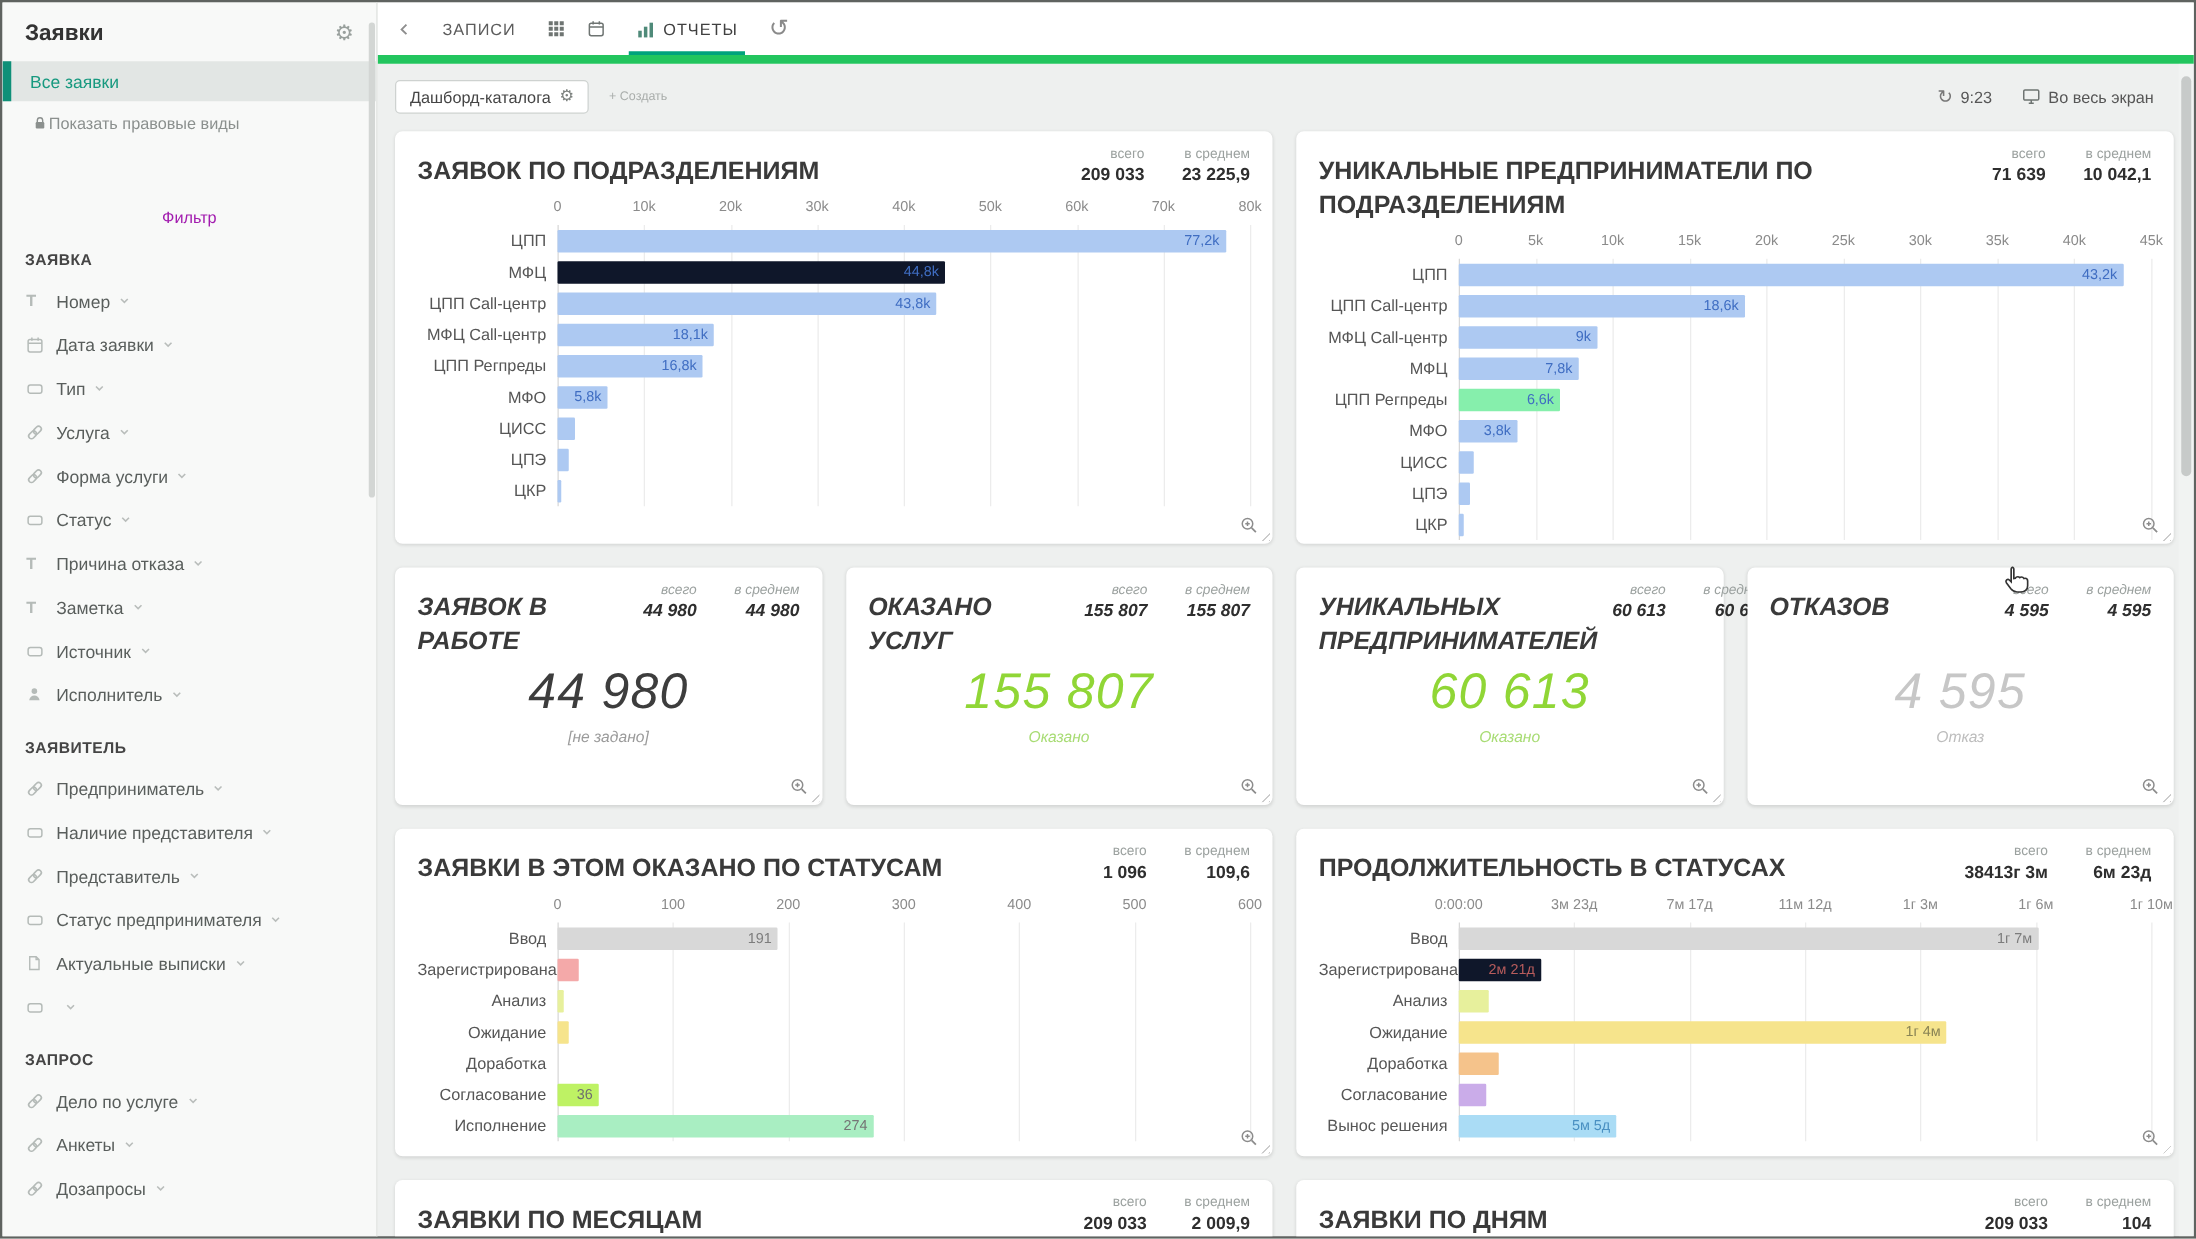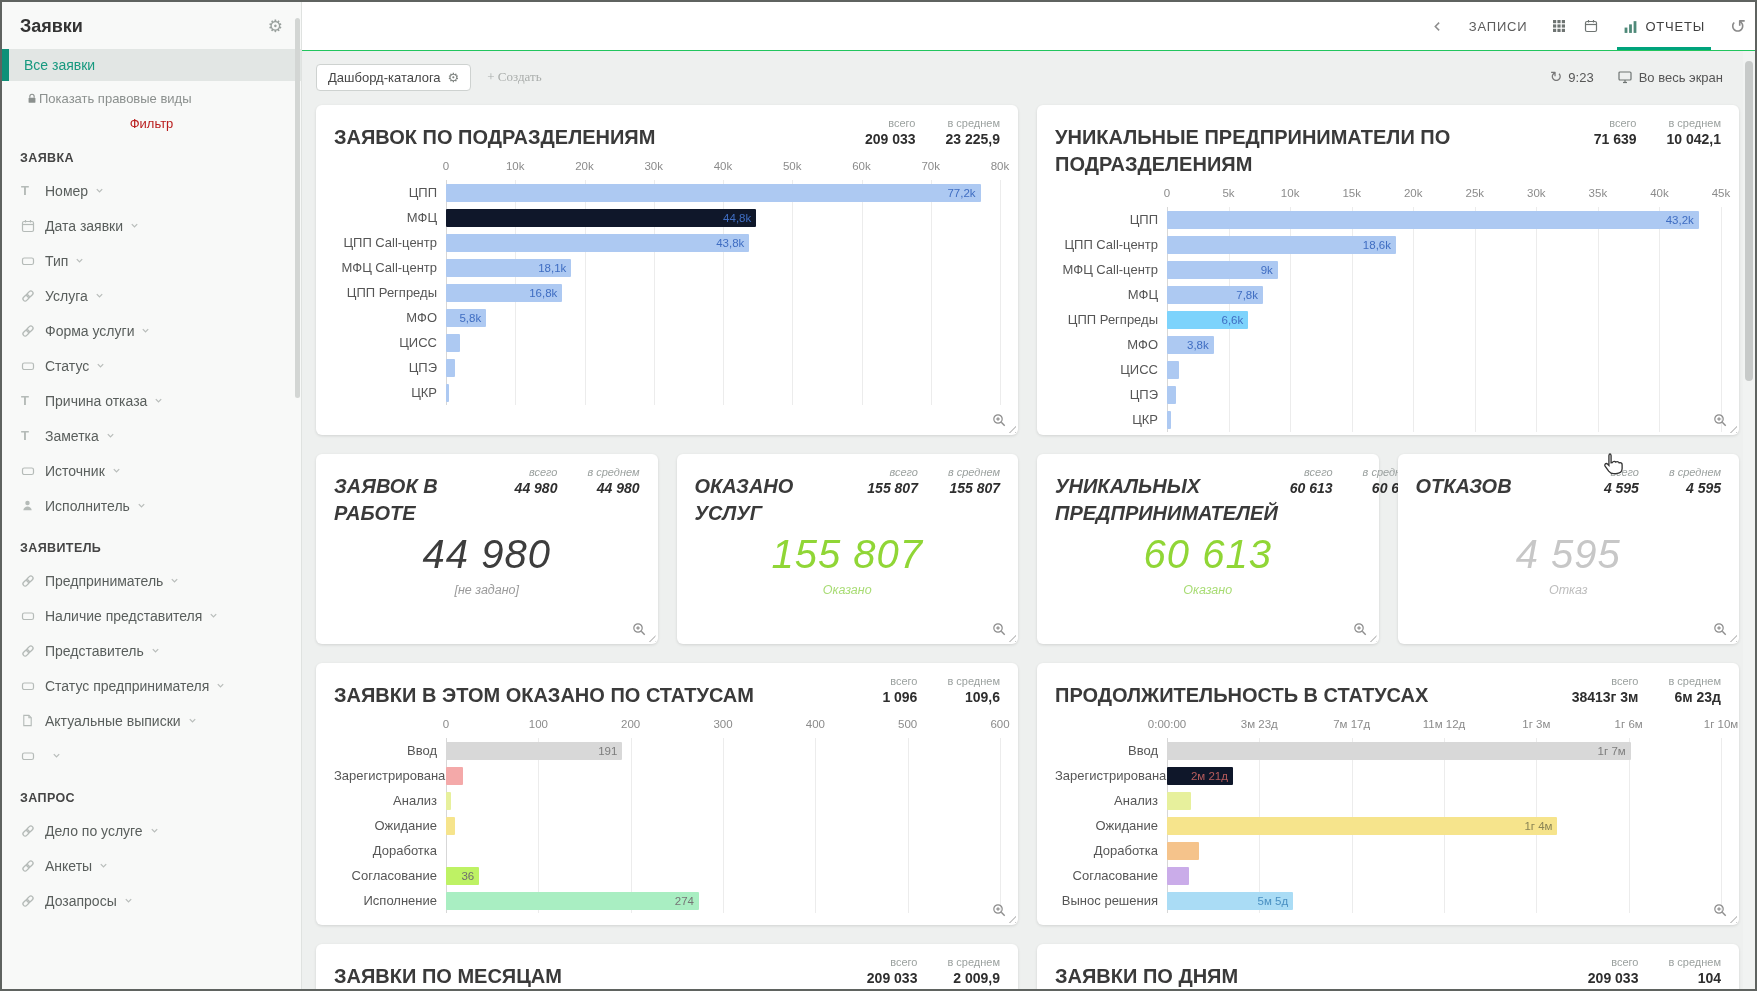--- a/index.html
+++ b/index.html
@@ -8,44 +8,44 @@
 .app { width:1757px; height:991px; display:flex; border:2px solid #5f6360; background:#eef0ef; position:relative; }
 
 
 .sidebar { width:300px; flex-shrink:0; background:#f8f9f8; border-right:1px solid #dfe2e0; position:relative; overflow:hidden; }
 .sb-head { display:flex; align-items:center; justify-content:space-between; padding:14px 18px 12px 18px; }
 .sb-title { font-size:18px; font-weight:700; color:#333; }
 .glyph-icon { font-family:"DejaVu Sans",sans-serif; line-height:1; }
 .sb-gear { font-size:17px; color:#99a09d; cursor:pointer; }
 .sb-selected { height:32px; background:#e2e6e4; border-left:7px solid #0f9078; display:flex; align-items:center; padding-left:15px; font-size:14px; color:#17997f; cursor:pointer; }
 .sb-legal { display:flex; align-items:center; gap:1px; padding:10px 18px 10px 24px; font-size:13px; color:#8b908e; cursor:pointer; }
-.sb-filter { text-align:center; font-size:13px; color:#b91c1c; margin-bottom:2px; }
+.sb-filter { text-align:center; font-size:13px; color:#a21caf; margin-top:50px; margin-bottom:2px; }
 .sb-sec-title { font-size:12.5px; font-weight:700; color:#454545; letter-spacing:.4px; padding:18px 18px 8px 18px; }
 .sb-item { display:flex; align-items:center; height:35px; padding:0 14px 0 19px; font-size:14px; color:#595e5c; cursor:pointer; }
 .sb-item .ic { width:24px; color:#b5bbb8; display:flex; align-items:center; }
 .sb-item .lbl { margin-right:7px; white-space:nowrap; }
 .sb-item .chev { color:#b9bdbb; display:flex; }
 .ticon { font-size:13px; font-weight:700; color:#b5bbb8; }
 .sb-thumb { position:absolute; top:16px; right:1px; width:5px; height:380px; background:#d3d6d4; border-radius:3px; }
 
 
 .main { flex:1; display:flex; flex-direction:column; min-width:0; }
-.topbar { height:49px; flex-shrink:0; background:#fff; border-bottom:1px solid #22c55e; display:flex; align-items:stretch; padding-left:6px;justify-content:flex-end; }
+.topbar { height:49px; flex-shrink:0; background:#fff; border-bottom:7px solid #22c55e; display:flex; align-items:stretch; padding-left:6px; }
 .collapse { width:30px; display:flex; align-items:center; justify-content:center; color:#8e8e8e; cursor:pointer; }
 .tab { display:flex; align-items:center; gap:7px; padding:0 16px; font-size:13px; letter-spacing:.8px; color:#5c5c5c; cursor:pointer; position:relative; }
 .tab.active { color:#404040; }
 .tab.active::after { content:''; position:absolute; bottom:0; left:10px; right:10px; height:3px; background:#00a37c; }
 .tab .tabicon { display:flex; color:#4f8a79; }
 .tbicon { display:flex; align-items:center; padding:0 9px; color:#6e7472; cursor:pointer; }
 .hist { font-size:19px; color:#8a8a8a; }
 .content { flex:1; position:relative; padding:10px 16px 0 14px; overflow:hidden; }
 .toolbar { display:flex; align-items:center; height:32px; margin-bottom:12px; }
 .chip { display:inline-flex; align-items:center; gap:7px; background:#fff; border:1px solid #ced2d0; border-radius:4px; padding:5px 11px; font-size:13px; color:#454545; font-family:inherit; cursor:pointer; }
 .chip-gear { font-size:13px; color:#7d827f; }
-.create { margin-left:16px; font-size:13px; color:#a9adab; cursor:pointer;font-family:Liberation Serif, serif; }
+.create { margin-left:16px; font-size:10px; color:#a9adab; cursor:pointer; }
 .spacer { flex:1; }
 .refresh { display:flex; align-items:center; gap:6px; font-size:13px; color:#565656; cursor:pointer; }
 .refresh .glyph-icon { font-size:15px; color:#787878; }
 .fullscreen { display:flex; align-items:center; gap:7px; margin-left:24px; margin-right:16px; font-size:13px; color:#565656; cursor:pointer; }
 .fullscreen svg { color:#6e7472; }
 
 
 .dash { display:flex; flex-direction:column; gap:19px; }
 .row { display:flex; gap:19px; }
 .card { flex:1; min-width:0; background:#fff; border-radius:6px; box-shadow:0 1px 3px rgba(0,0,0,.12); padding:12px 18px 8px 18px; position:relative; }
@@ -618,21 +618,21 @@
                       <div class="bbar" style="width:20%;background:#adc9f2">
                         <span class="bval" style="color:#3f6dc2">9k</span>
                       </div>
                     </div>
                     <div class="brow">
                       <div class="bbar" style="width:17.333333333333336%;background:#adc9f2">
                         <span class="bval" style="color:#3f6dc2">7,8k</span>
                       </div>
                     </div>
                     <div class="brow">
-                      <div class="bbar" style="width:14.666666666666666%;background:#7dd3fc">
+                      <div class="bbar" style="width:14.666666666666666%;background:#86efac">
                         <span class="bval" style="color:#3f6dc2">6,6k</span>
                       </div>
                     </div>
                     <div class="brow">
                       <div class="bbar" style="width:8.444444444444445%;background:#adc9f2">
                         <span class="bval" style="color:#3f6dc2">3,8k</span>
                       </div>
                     </div>
                     <div class="brow">
                       <div class="bbar" style="width:2.2222222222222223%;background:#adc9f2"></div>

